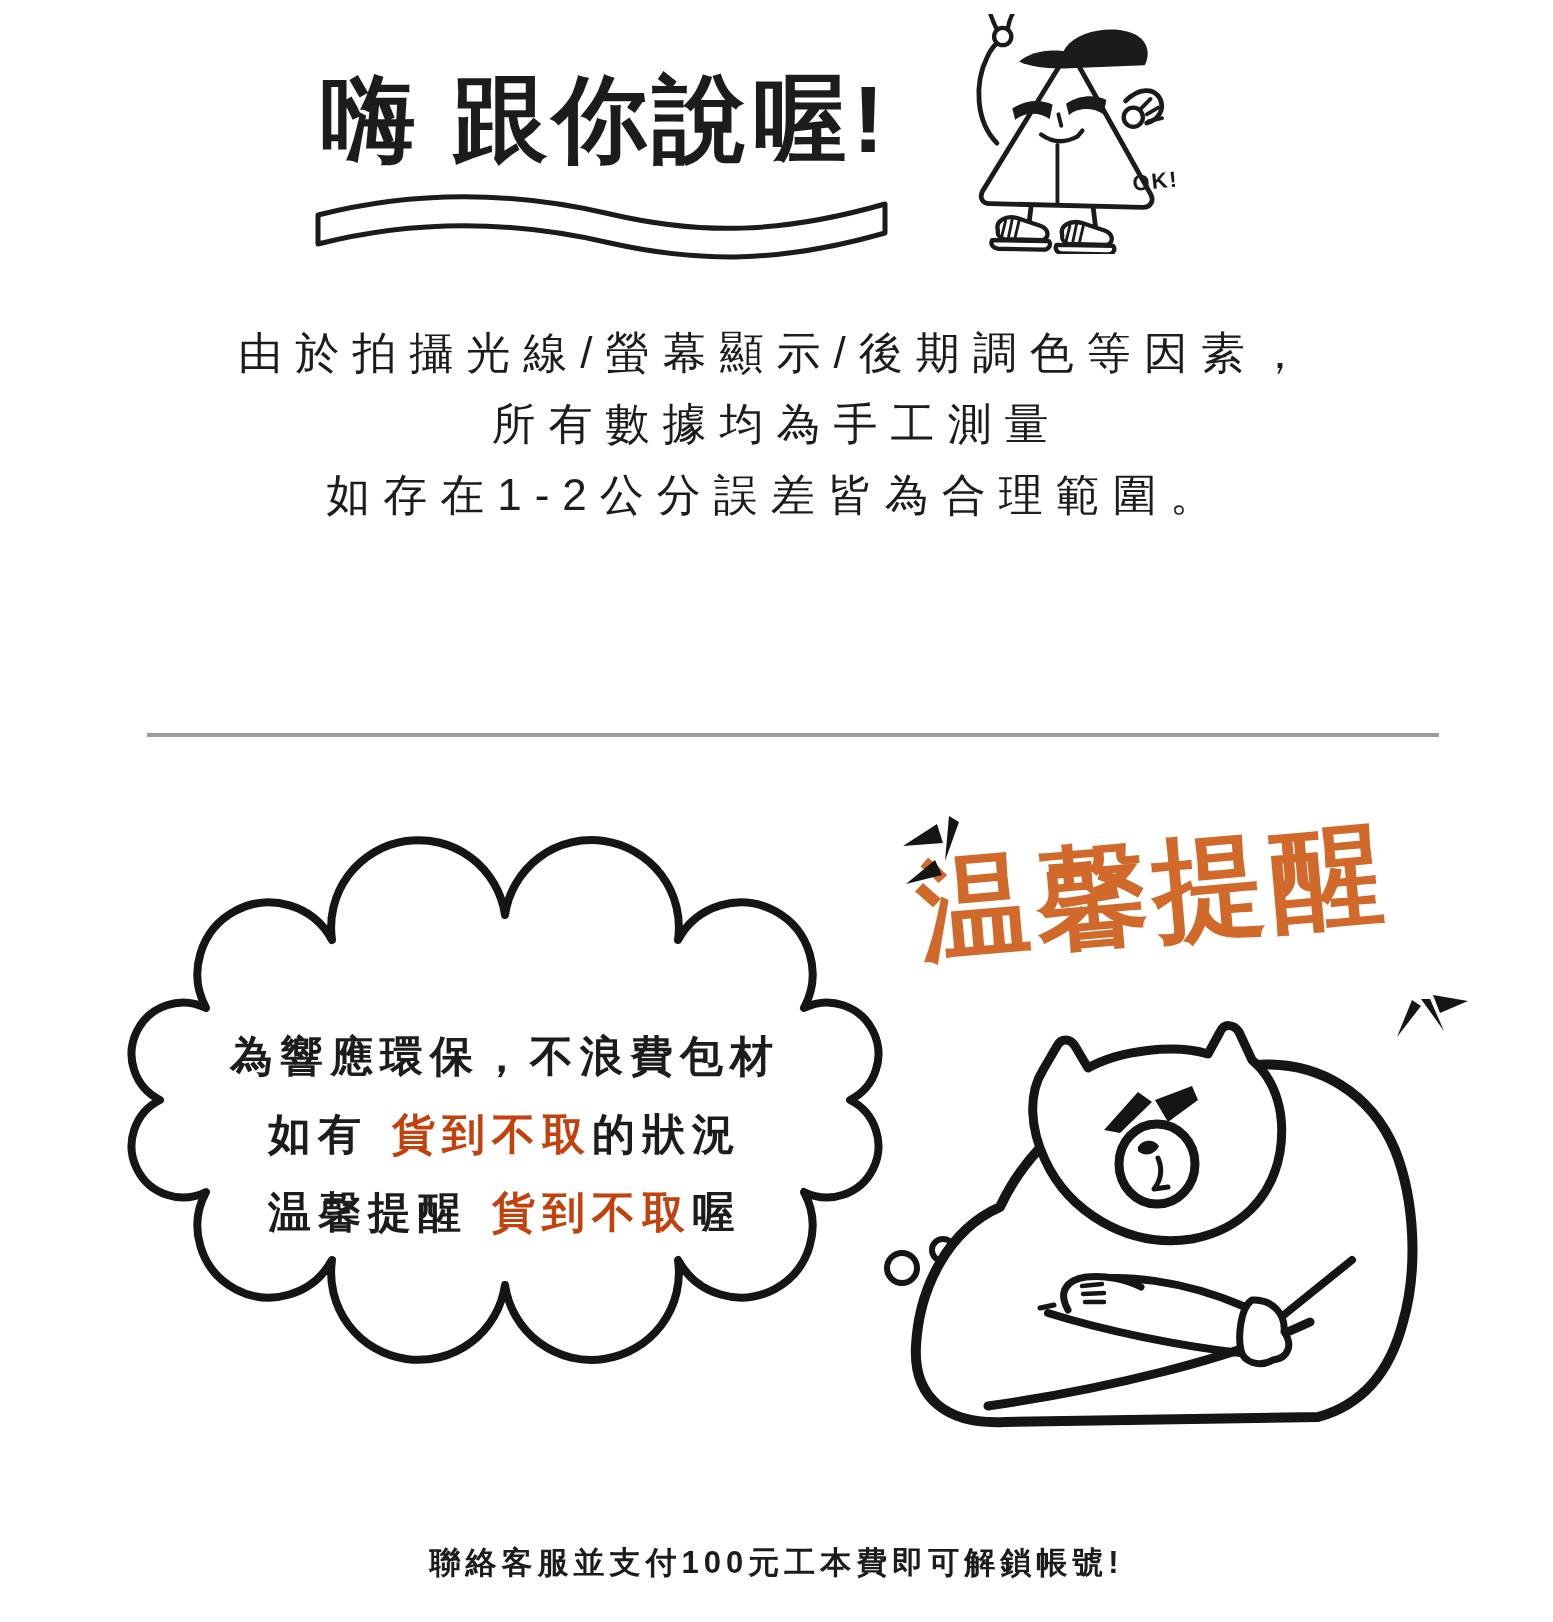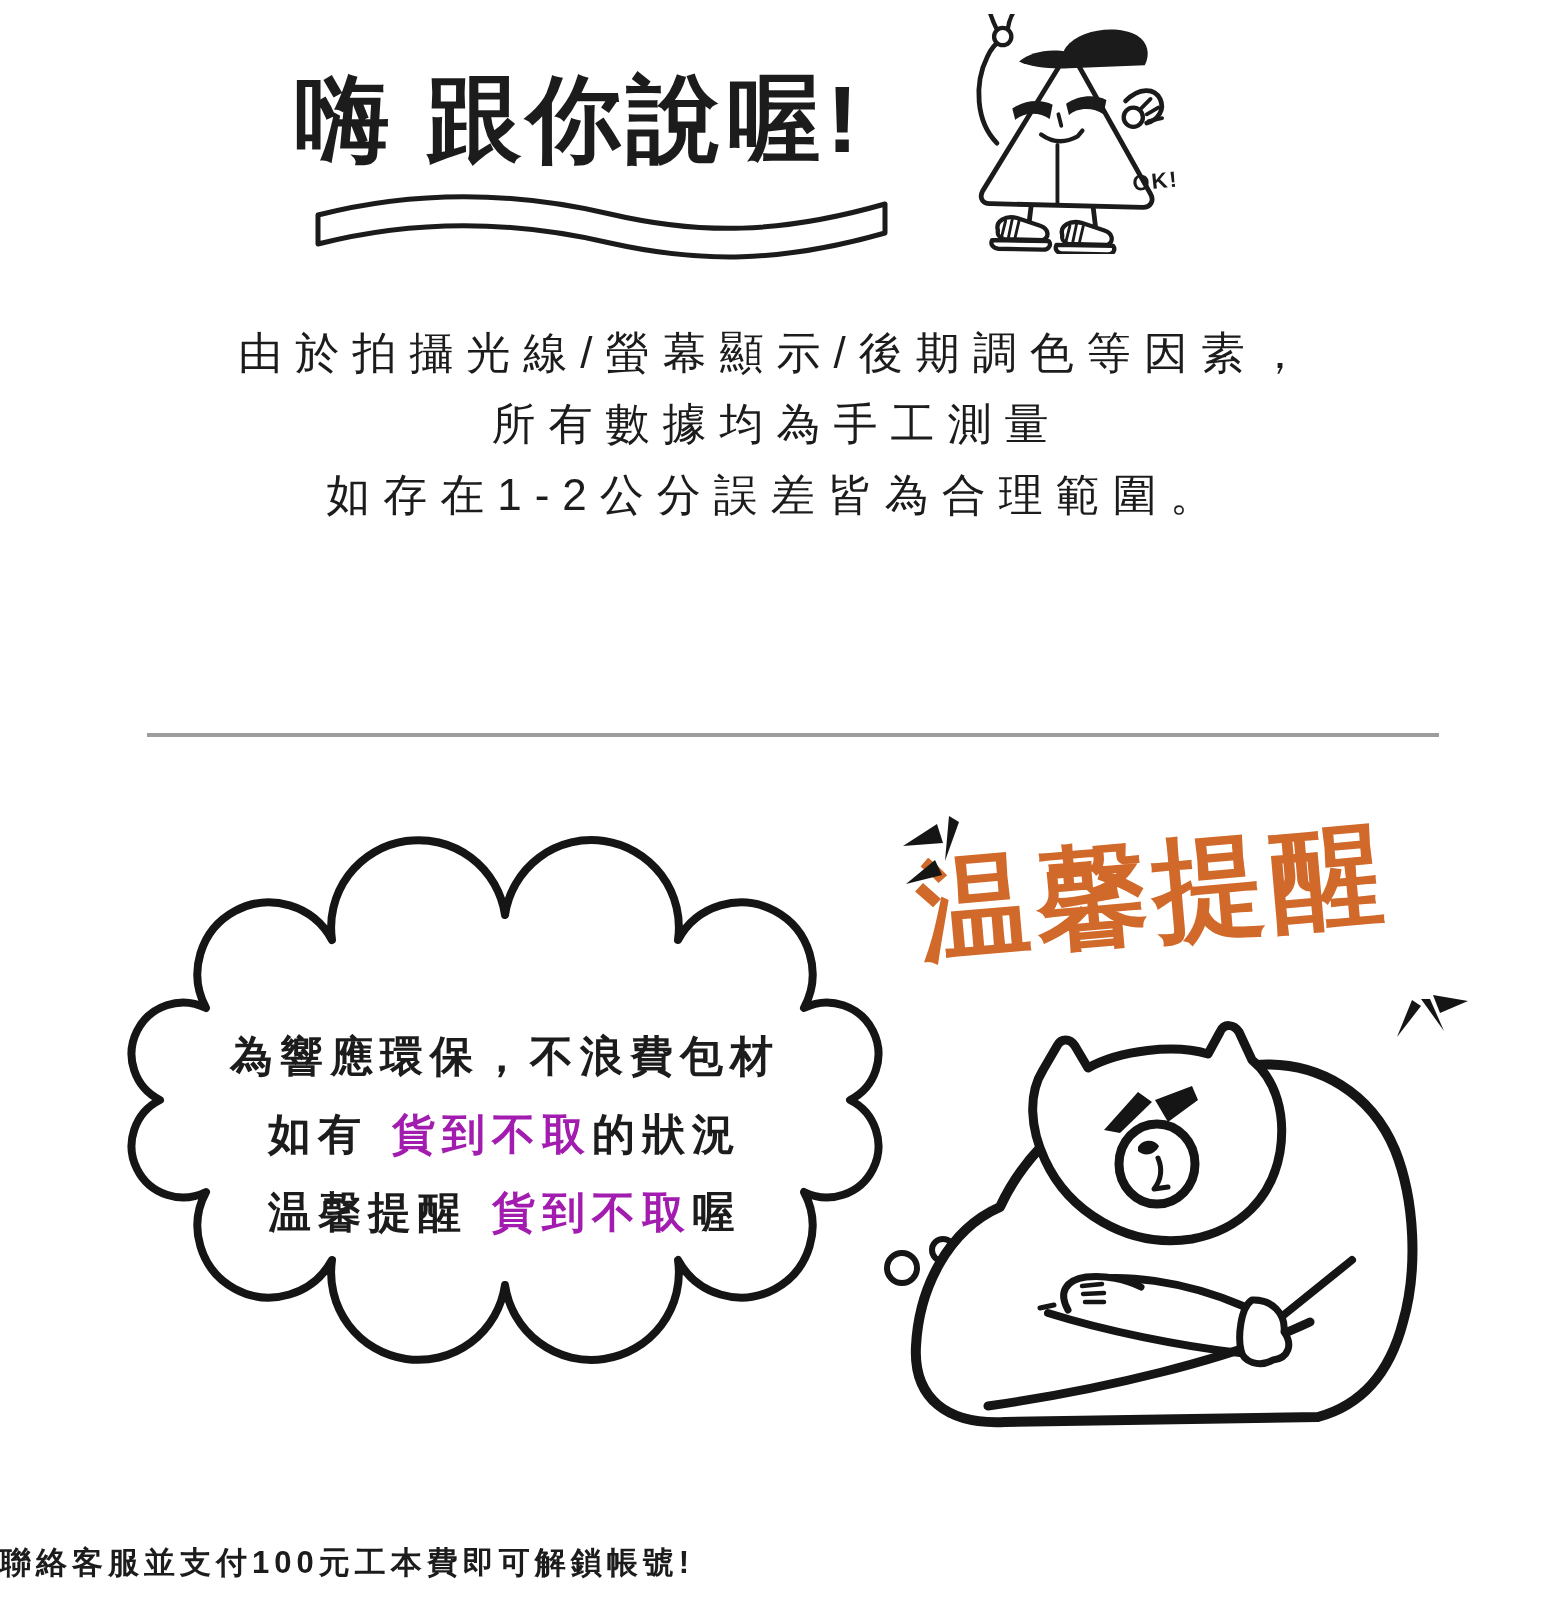--- a/index.html
+++ b/index.html
@@ -2,21 +2,21 @@
 <html><head>
 <meta charset="utf-8">
 <style>
   html,body{margin:0;padding:0;background:#fff;}
   .canvas{
     position:relative;width:1553px;height:1622px;background:#ffffff;
     font-family:"Liberation Sans","DejaVu Sans",sans-serif;color:#1c1c1c;overflow:hidden;
   }
   .page-title{
     position:absolute;left:295px;top:66px;width:620px;
-    font-size:95px;font-weight:bold;letter-spacing:5px;
+    font-size:95px;font-weight:bold;letter-spacing:5px;text-align:center;
     white-space:nowrap;line-height:1.12;color:#1c1c1c;
   }
   .ribbon-svg{position:absolute;left:312px;top:188px;}
   .mascot-svg{position:absolute;left:948px;top:14px;}
   .notice-block{
     position:absolute;left:0;top:317px;width:100%;
     text-align:center;font-size:44px;font-weight:normal;
     letter-spacing:13px;line-height:71px;color:#1c1c1c;
   }
   .divider{
@@ -29,25 +29,25 @@
   }
   .sparkle-svg{position:absolute;}
   .sparkle-left{left:895px;top:808px;}
   .sparkle-right{left:1393px;top:988px;}
   .cloud-svg{position:absolute;left:100px;top:830px;}
   .cloud-text{
     position:absolute;left:150px;top:1017px;width:710px;
     text-align:center;font-size:43px;font-weight:bold;
     letter-spacing:7px;line-height:78px;color:#1c1c1c;
   }
-  .cloud-text .hl{color:#a21caf;margin-left:24px;}
+  .cloud-text .hl{color:#c2410c;margin-left:24px;}
   .bear-svg{position:absolute;left:880px;top:1015px;}
   .footer-note{
     position:absolute;left:0;top:1542px;width:100%;
-    font-size:31px;font-weight:bold;
+    text-align:center;font-size:31px;font-weight:bold;
     letter-spacing:5px;color:#1c1c1c;
   }
 </style>
 </head>
 <body>
 
 <div class="canvas">
 
   <div class="page-title">嗨 跟你說喔!</div>
 

